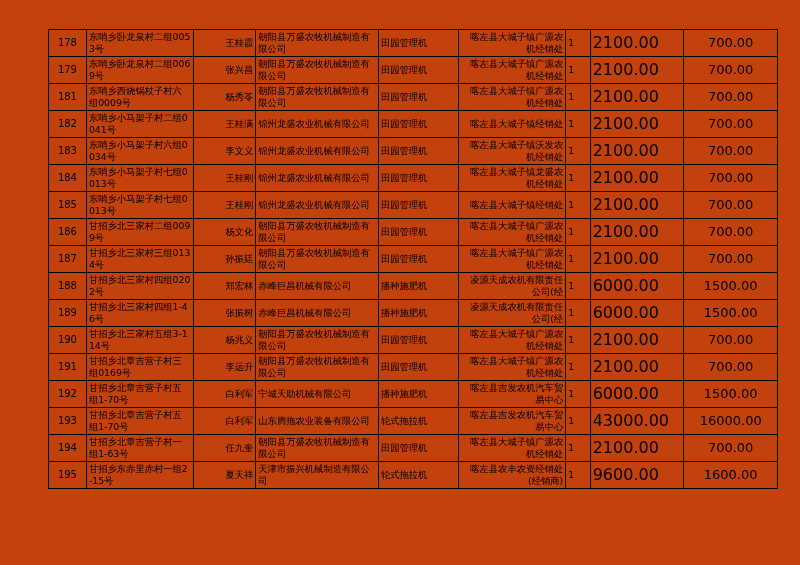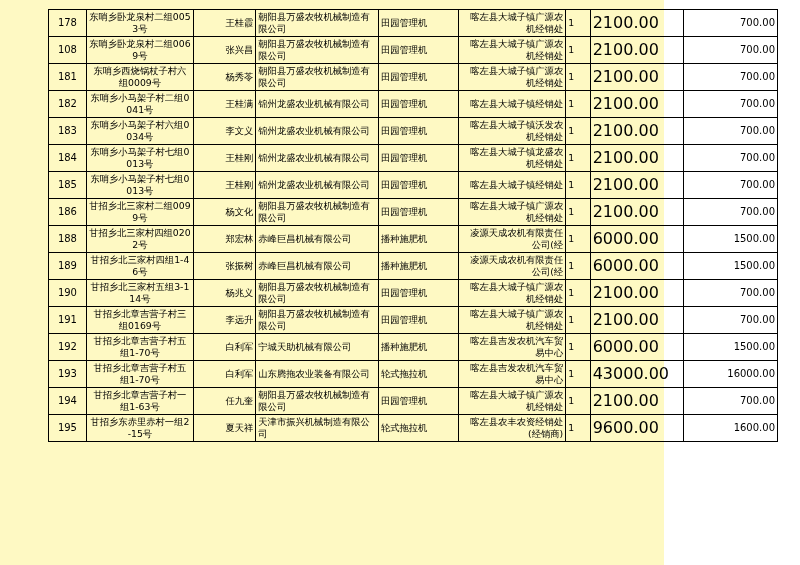--- a/index.html
+++ b/index.html
@@ -9,25 +9,25 @@
   }
   body {
     width: 800px;
     height: 565px;
     font-family: "DejaVu Sans", "Liberation Sans", sans-serif;
     color: #000000;
     overflow: hidden;
   }
   .page {
     position: relative;
-    width: 664px;
+    width: 800px;
     height: 565px;
-    background: #fef9c3;
+    background: #c2410c;
     box-sizing: border-box;
-    padding: 9px 22px 0 48px;
+    padding: 29px 22px 0 48px;
   }
   table.subsidy-table {
     border-collapse: collapse;
     table-layout: fixed;
     width: 730px;
     font-size: 9.3px;
     line-height: 1.25;
   }
   table.subsidy-table td {
     border: 1px solid #000000;
@@ -37,21 +37,21 @@
     height: 27px;
     box-sizing: border-box;
   }
   td.c-idx {
     width: 34px;
     text-align: center;
     font-size: 10px;
   }
   td.c-addr {
     width: 96px;
-    text-align: center;
+    text-align: left;
     padding-left: 3px;
   }
   td.c-name {
     width: 56px;
     text-align: right;
   }
   td.c-maker {
     width: 110px;
     text-align: left;
     padding-left: 3px;
@@ -72,23 +72,23 @@
     padding-left: 2px;
   }
   td.c-price {
     width: 84px;
     text-align: left;
     padding-left: 4px;
     font-size: 16px;
   }
   td.c-subsidy {
     width: 84px;
-    text-align: right;
+    text-align: center;
     padding-left: 4px;
-    font-size: 10px;
+    font-size: 13px;
   }
 </style>
 </head>
 <body>
 
 <div class="page">
   <table class="subsidy-table">
     <tbody>
 
     <tr>
@@ -96,21 +96,21 @@
           <td class="c-addr">东哨乡卧龙泉村二组0053号</td>
           <td class="c-name">王桂霞</td>
           <td class="c-maker">朝阳县万盛农牧机械制造有限公司</td>
           <td class="c-type">田园管理机</td>
           <td class="c-org">喀左县大城子镇广源农机经销处</td>
           <td class="c-qty">1</td>
           <td class="c-price">2100.00</td>
           <td class="c-subsidy">700.00</td>
         </tr>
         <tr>
-          <td class="c-idx">108</td>
+          <td class="c-idx">179</td>
           <td class="c-addr">东哨乡卧龙泉村二组0069号</td>
           <td class="c-name">张兴昌</td>
           <td class="c-maker">朝阳县万盛农牧机械制造有限公司</td>
           <td class="c-type">田园管理机</td>
           <td class="c-org">喀左县大城子镇广源农机经销处</td>
           <td class="c-qty">1</td>
           <td class="c-price">2100.00</td>
           <td class="c-subsidy">700.00</td>
         </tr>
         <tr>
@@ -165,20 +165,31 @@
           <td class="c-type">田园管理机</td>
           <td class="c-org">喀左县大城子镇经销处</td>
           <td class="c-qty">1</td>
           <td class="c-price">2100.00</td>
           <td class="c-subsidy">700.00</td>
         </tr>
         <tr>
           <td class="c-idx">186</td>
           <td class="c-addr">甘招乡北三家村二组0099号</td>
           <td class="c-name">杨文化</td>
+          <td class="c-maker">朝阳县万盛农牧机械制造有限公司</td>
+          <td class="c-type">田园管理机</td>
+          <td class="c-org">喀左县大城子镇广源农机经销处</td>
+          <td class="c-qty">1</td>
+          <td class="c-price">2100.00</td>
+          <td class="c-subsidy">700.00</td>
+        </tr>
+        <tr>
+          <td class="c-idx">187</td>
+          <td class="c-addr">甘招乡北三家村三组0134号</td>
+          <td class="c-name">孙振廷</td>
           <td class="c-maker">朝阳县万盛农牧机械制造有限公司</td>
           <td class="c-type">田园管理机</td>
           <td class="c-org">喀左县大城子镇广源农机经销处</td>
           <td class="c-qty">1</td>
           <td class="c-price">2100.00</td>
           <td class="c-subsidy">700.00</td>
         </tr>
         <tr>
           <td class="c-idx">188</td>
           <td class="c-addr">甘招乡北三家村四组0202号</td>

